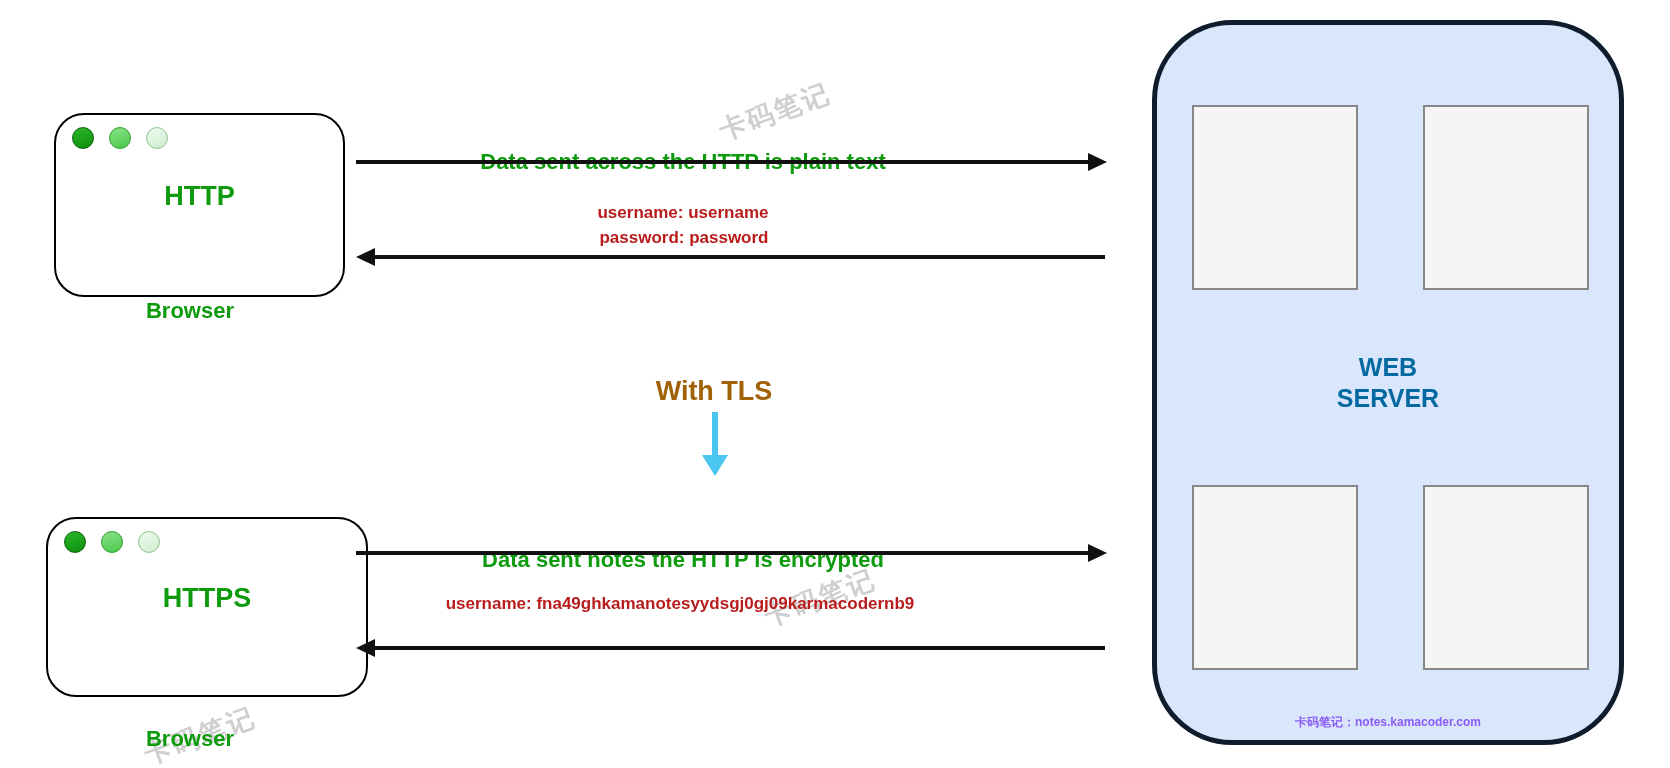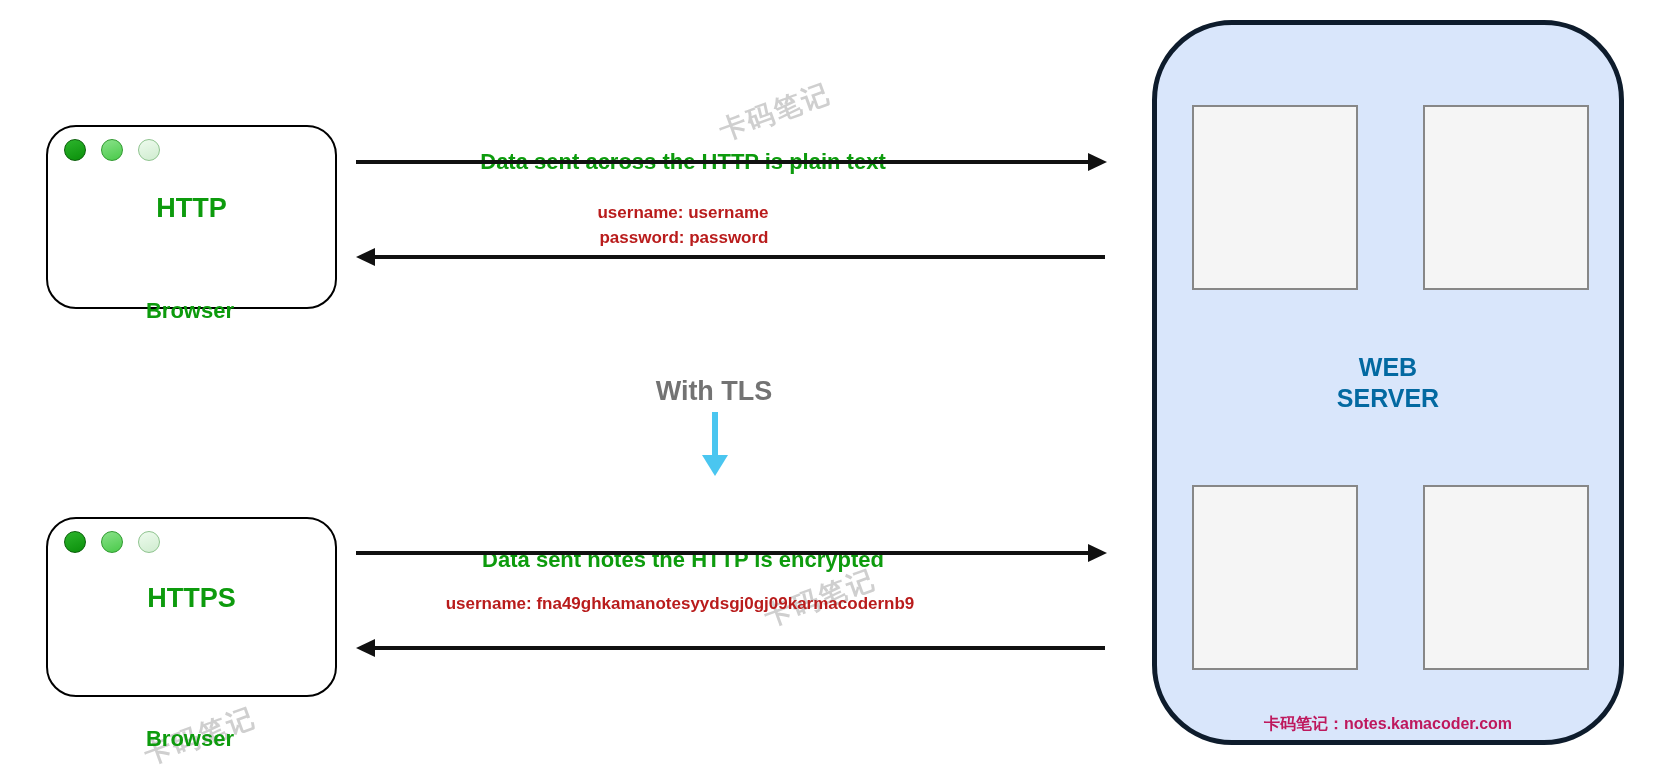--- a/index.html
+++ b/index.html
@@ -48,21 +48,21 @@
     border-top:9px solid transparent;border-bottom:9px solid transparent;
     border-left:19px solid #111;
   }
   .head-left{
     position:absolute;width:0;height:0;z-index:2;
     border-top:9px solid transparent;border-bottom:9px solid transparent;
     border-right:19px solid #111;
   }
   
   .tls-label{
-    position:absolute;transform:translateX(-50%);color:#737373;
+    position:absolute;transform:translateX(-50%);color:#a16207;
     font-size:27px;font-weight:bold;white-space:nowrap;z-index:2;
   }
   .tls-stem{position:absolute;width:6px;background:#4ac6f0;z-index:2;}
   .tls-head{
     position:absolute;width:0;height:0;z-index:2;
     border-left:13px solid transparent;border-right:13px solid transparent;
     border-top:21px solid #4ac6f0;
   }
   
   .server{
@@ -73,22 +73,22 @@
   .server-square{
     position:absolute;width:166px;height:185px;background:#f5f5f5;
     border:2px solid #878787;box-sizing:border-box;z-index:1;
   }
   .server-title{
     position:absolute;transform:translateX(-50%);color:#0369a1;
     font-size:25px;font-weight:bold;text-align:center;line-height:31px;
     white-space:nowrap;z-index:2;
   }
   .server-caption{
-    position:absolute;transform:translateX(-50%);color:#be185d;
-    font-size:16px;font-weight:bold;white-space:nowrap;z-index:2;
+    position:absolute;transform:translateX(-50%);color:#8b5cf6;
+    font-size:12px;font-weight:bold;white-space:nowrap;z-index:2;
   }
 </style>
 </head>
 <body>
 
 <span class="watermark" style="left:775px;top:112px;">卡码笔记</span>
 <span class="watermark" style="left:1280px;top:205px;font-size:29px;">卡码笔记</span>
 <span class="watermark" style="left:820px;top:598px;">卡码笔记</span>
 <span class="watermark" style="left:1498px;top:588px;font-size:29px;">卡码笔记</span>
 <span class="watermark" style="left:200px;top:736px;">卡码笔记</span>
@@ -97,31 +97,31 @@
 <div class="server-square" style="left:1192px;top:105px;"></div>
 <div class="server-square" style="left:1423px;top:105px;"></div>
 <div class="server-square" style="left:1192px;top:485px;"></div>
 <div class="server-square" style="left:1423px;top:485px;"></div>
 <div class="server-title" style="left:1388px;top:352px;">
   <div>WEB</div>
   <div>SERVER</div>
 </div>
 <div class="server-caption" style="left:1388px;top:714px;">卡码笔记：notes.kamacoder.com</div>
 
-<div class="browser" style="left:46px;top:113px;height:180px;margin-top:12px;">
+<div class="browser" style="left:54px;top:113px;height:180px;">
   <div class="dots">
     <span class="dot dot1"></span>
     <span class="dot dot2"></span>
     <span class="dot dot3"></span>
   </div>
   <span class="browser-label" style="top:66px;">HTTP</span>
 </div>
 <div class="caption" style="left:190px;top:298px;">Browser</div>
 
-<div class="browser" style="left:46px;top:517px;height:176px;">
+<div class="browser" style="left:46px;top:517px;height:176px;padding-left:31px;">
   <div class="dots">
     <span class="dot dot1"></span>
     <span class="dot dot2"></span>
     <span class="dot dot3"></span>
   </div>
   <span class="browser-label" style="top:64px;">HTTPS</span>
 </div>
 <div class="caption" style="left:190px;top:726px;">Browser</div>
 
 <div class="msg-title" style="left:683px;top:102px;">Data sent across the HTTP is plain text</div>

